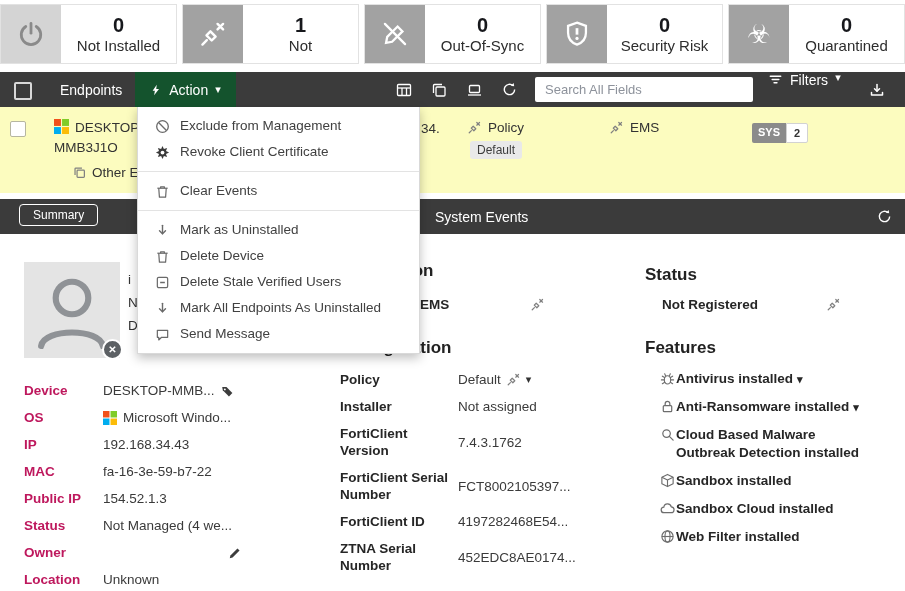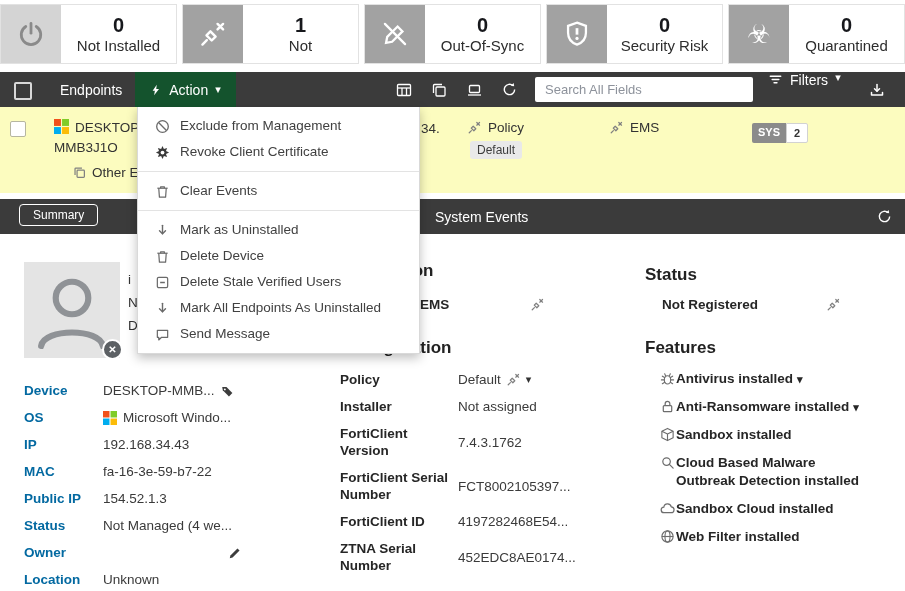--- a/index.html
+++ b/index.html
@@ -54,21 +54,21 @@
   .tab-refresh{position:absolute;right:13px;top:0;height:35px;display:flex;align-items:center;color:#fff;cursor:pointer;}
 
   
   .content{position:absolute;left:0;top:234px;width:905px;height:357px;background:#fff;}
   .avatar{position:absolute;left:24px;top:28px;width:96px;height:96px;background:#e4e4e4;}
   .avatar-x{position:absolute;left:78px;top:77px;width:17px;height:17px;border-radius:50%;background:#5c6064;color:#fff;
             border:2px solid #fff;font-size:10px;line-height:17px;text-align:center;font-weight:bold;}
   .frag{position:absolute;left:128px;font-size:13.5px;color:#333;}
   .sum-fields{position:absolute;left:24px;top:148px;width:292px;}
   .srow{display:flex;margin-bottom:9px;font-size:13.5px;line-height:18px;position:relative;}
-  .srow .lab{flex:0 0 79px;font-weight:bold;color:#0369a1;}
+  .srow .lab{flex:0 0 79px;font-weight:bold;color:#be185d;}
   .srow .val{flex:1;color:#3a3a3a;white-space:nowrap;display:flex;align-items:center;gap:6px;}
   .owner-pencil{margin-left:119px;cursor:pointer;}
 
   .h2{font-size:17px;font-weight:bold;color:#222;}
   .mid-conn-title{position:absolute;left:340px;top:27px;}
   .mid-ems{position:absolute;left:420px;top:63px;font-size:13.5px;font-weight:bold;color:#262626;}
   .mid-ems-icon{position:absolute;left:531px;top:64px;}
   .mid-config-title{position:absolute;left:340px;top:104px;}
   .mid-fields{position:absolute;left:340px;top:137px;width:248px;}
   .mrow{display:flex;align-items:center;margin-bottom:10px;font-size:13.5px;line-height:17px;}
@@ -458,38 +458,38 @@
                 <rect x="3.5" y="7" width="9" height="6.5" rx="1"></rect>
                 <path d="M5.5 7V5a2.5 2.5 0 0 1 5 0v2"></path>
               </g>
             </svg>
           </span>
         <span class="f-text"><span>Anti-Ransomware installed</span><span class="f-caret">▾</span></span>
       </div>
       <div class="feature">
         <span class="f-icon">
             <svg width="15" height="15" viewBox="0 0 16 16">
+              <g fill="none" stroke="currentColor" stroke-width="1.3" stroke-linecap="round">
+                <circle cx="7" cy="7" r="4"></circle>
+                <path d="M10 10l4 4"></path>
+              </g>
+            </svg>
+          </span>
+        <span class="f-text">Cloud Based Malware Outbreak Detection installed</span>
+      </div>
+      <div class="feature">
+        <span class="f-icon">
+            <svg width="15" height="15" viewBox="0 0 16 16">
               <g fill="none" stroke="currentColor" stroke-width="1.2" stroke-linejoin="round">
                 <path d="M8 1.5l6 3v7l-6 3-6-3v-7z"></path>
                 <path d="M2 4.5l6 3 6-3M8 7.5V14"></path>
               </g>
             </svg>
           </span>
         <span class="f-text">Sandbox installed</span>
-      </div>
-      <div class="feature">
-        <span class="f-icon">
-            <svg width="15" height="15" viewBox="0 0 16 16">
-              <g fill="none" stroke="currentColor" stroke-width="1.3" stroke-linecap="round">
-                <circle cx="7" cy="7" r="4"></circle>
-                <path d="M10 10l4 4"></path>
-              </g>
-            </svg>
-          </span>
-        <span class="f-text">Cloud Based Malware Outbreak Detection installed</span>
       </div>
       <div class="feature">
         <span class="f-icon">
             <svg width="15" height="15" viewBox="0 0 16 16">
               <path d="M4.5 12.5a3 3 0 0 1-.4-6A4 4 0 0 1 12 6.2a2.8 2.8 0 0 1-.4 6.3z" fill="none" stroke="currentColor" stroke-width="1.3" stroke-linejoin="round"></path>
             </svg>
           </span>
         <span class="f-text">Sandbox Cloud installed</span>
       </div>
       <div class="feature">

